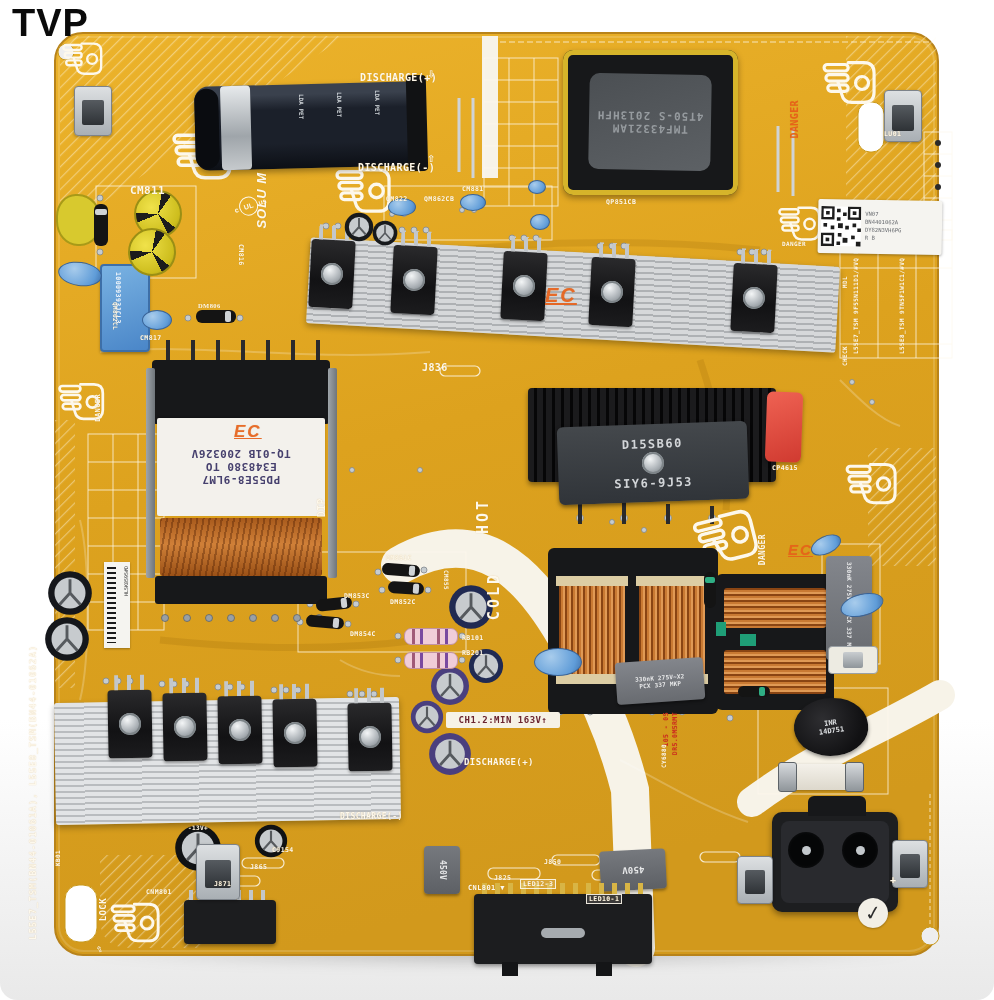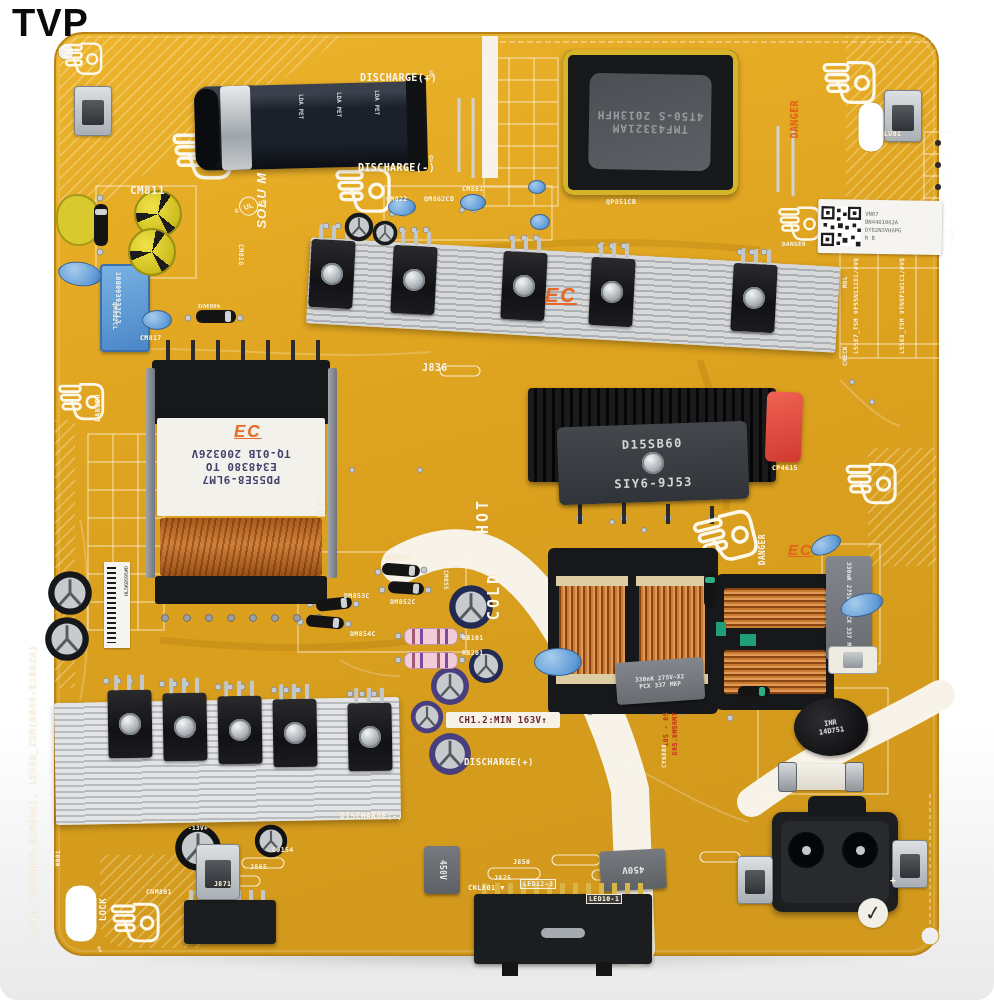--- a/index.html
+++ b/index.html
@@ -622,21 +622,21 @@
   <span class="sk" style="left:606px;top:198px;font-size:6.5px;">QP851CB</span>
   <span class="sk" style="left:422px;top:362px;font-size:10px;">J836</span>
   <span class="sk" style="left:386px;top:554px;font-size:6.5px;">DM851C</span>
   <span class="sk" style="left:390px;top:598px;font-size:6.5px;">DM852C</span>
   <span class="sk" style="left:328px;top:592px;font-size:6.5px;margin-left:16px;">DM853C</span>
   <span class="sk" style="left:318px;top:630px;font-size:6.5px;margin-left:32px;">DM854C</span>
   <span class="sk" style="left:462px;top:634px;font-size:6.5px;">RB101</span>
   <span class="sk" style="left:462px;top:649px;font-size:6.5px;">RB201</span>
   <span class="sk v" style="left:443px;top:570px;font-size:6px;">CM855</span>
   <span class="sk" style="left:494px;top:874px;font-size:6.5px;">J825</span>
-  <span class="sk" style="left:513px;top:858px;font-size:6.5px;">J850</span>
+  <span class="sk" style="left:544px;top:858px;font-size:6.5px;">J850</span>
   <span class="sk" style="left:250px;top:863px;font-size:6.5px;">J865</span>
   <span class="sk" style="left:214px;top:880px;font-size:6.5px;">J871</span>
   <span class="sk" style="left:468px;top:884px;font-size:7px;"><span>CNL801</span> <span>▼</span></span>
   <span class="sk" style="left:146px;top:888px;font-size:6.5px;">CNM801</span>
   <span class="sk tag" style="left:520px;top:879px;font-size:6.5px;">LED12-3</span>
   <span class="sk tag" style="left:586px;top:894px;font-size:6.5px;">LED10-1</span>
   <span class="sk" style="left:884px;top:130px;font-size:6.5px;">LU01</span>
   <span class="sk vu" style="left:54px;top:850px;font-size:6px;">KB01</span>
   <span class="sk" style="left:772px;top:464px;font-size:6.5px;">CP4615</span>
   <span class="sk vu" style="left:660px;top:744px;font-size:6px;">CY6880</span>

